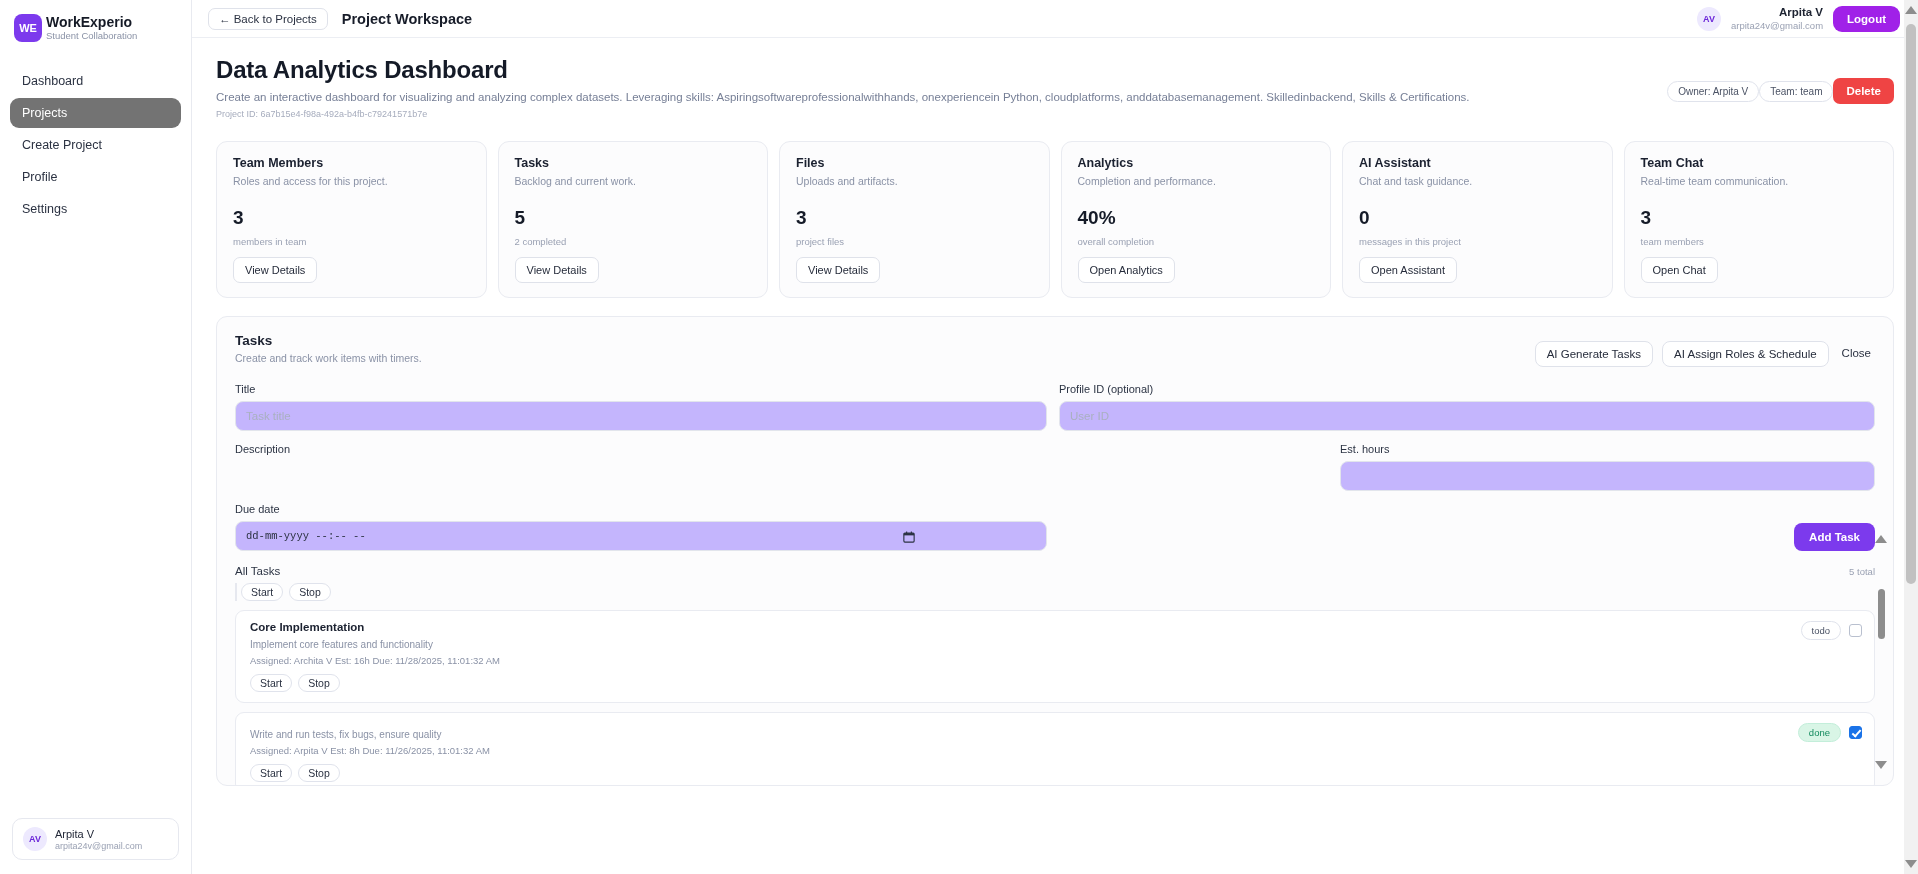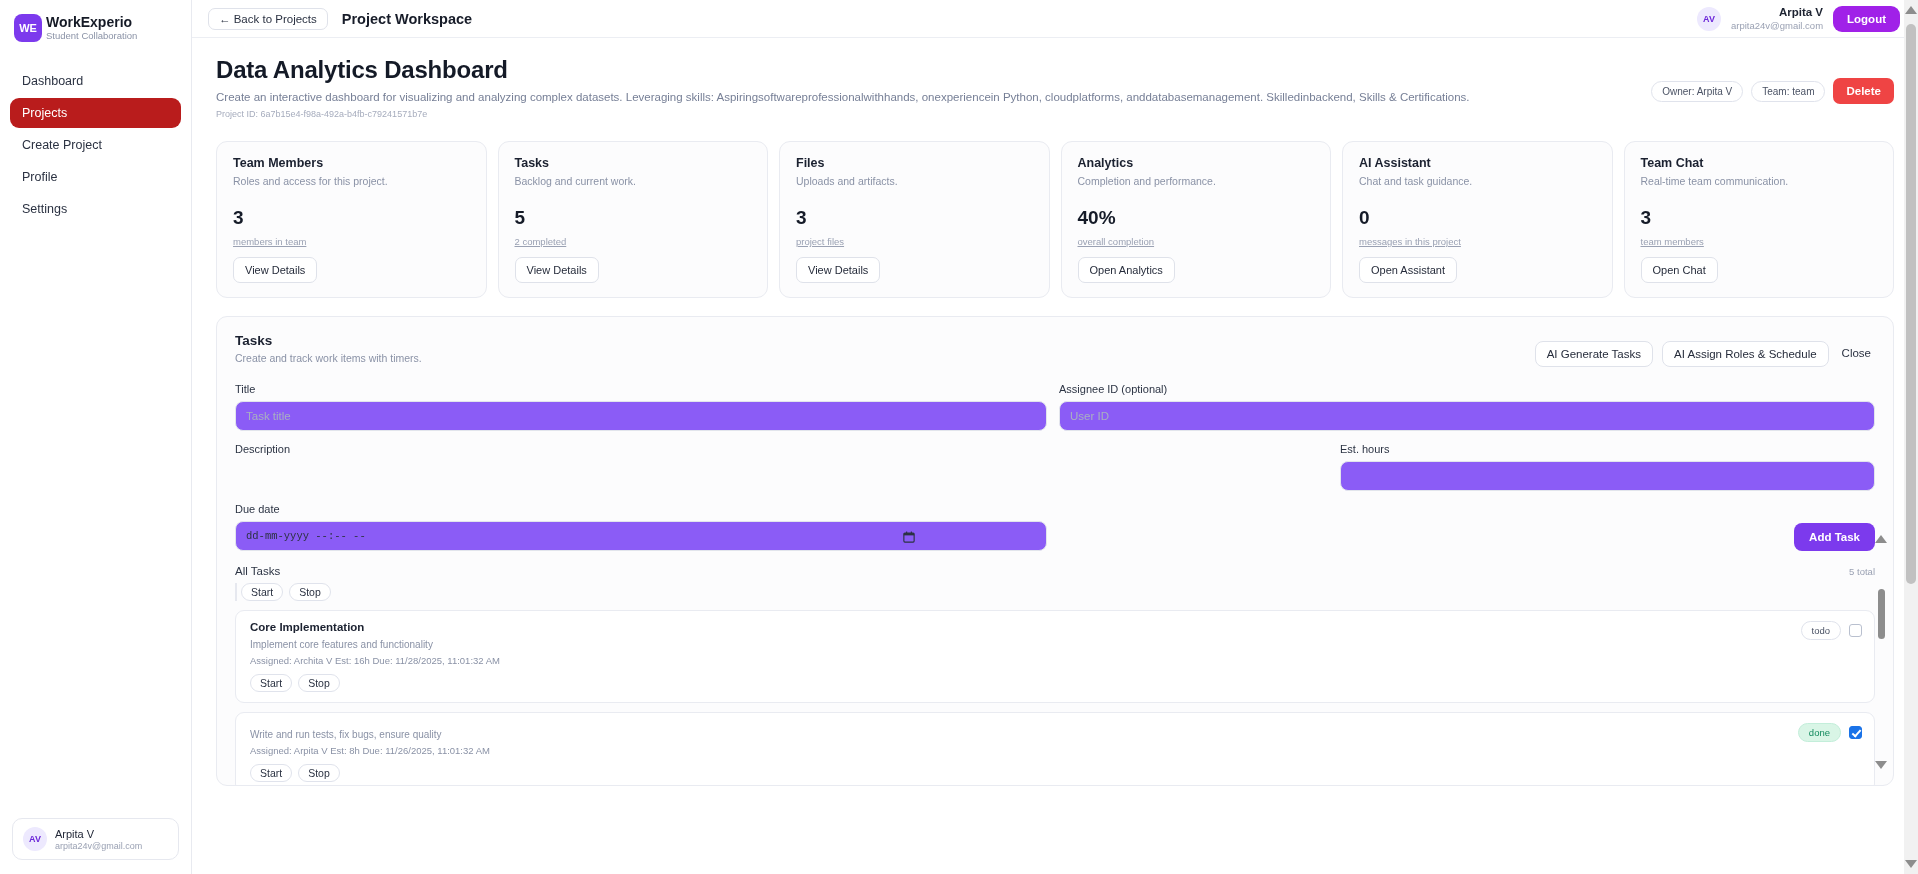--- a/index.html
+++ b/index.html
@@ -25,21 +25,21 @@
     display: flex; align-items: center; justify-content: center; flex: 0 0 28px;
   }
   .brand-text { line-height: 1.15; }
   .brand-name { font-size: 14px; font-weight: bold; color: #151a26; }
   .brand-sub { font-size: 9.5px; color: #8b93a7; margin-top: 1px; }
   .nav { margin-top: 20px; padding: 0 10px; display: flex; flex-direction: column; gap: 2px; }
   .nav-item {
     font-size: 12.5px; color: #2b3242; padding: 8px 12px;
     border-radius: 9px; cursor: pointer;
   }
-  .nav-item.active { background: #b91c1c; color: #ffffff; }
+  .nav-item.active { background: #737373; color: #ffffff; }
 
   .side-user {
     position: absolute; left: 12px; right: 12px; bottom: 14px;
     border: 1px solid #e6e8ef; border-radius: 10px; padding: 8px 10px;
     display: flex; align-items: center; gap: 8px; background: #fff;
   }
   .avatar-sm {
     width: 24px; height: 24px; border-radius: 50%; background: #ede9fe;
     color: #6d28d9; font-size: 9px; font-weight: bold;
     display: flex; align-items: center; justify-content: center; flex: 0 0 24px;
@@ -71,41 +71,41 @@
     font-family: inherit;
   }
 
   .content { padding: 18px 24px 0 24px; height: 836px; overflow: hidden; position: relative; }
 
   .page-head { position: relative; }
   .page-title { font-size: 24px; font-weight: bold; color: #141a27; letter-spacing: -0.2px; }
   .page-desc { font-size: 11.5px; color: #767f96; margin-top: 7px; max-width: 1300px; }
   .page-pid { font-size: 9px; color: #a6acbd; margin-top: 6px; }
 
-  .head-actions { position: absolute; right: 0; top: 22px; display: flex; align-items: center; gap: 8px; }
+  .head-actions { position: absolute; right: 0; top: 22px; display: flex; align-items: center; }
   .pill {
     font-size: 10px; color: #4b5365; border: 1px solid #e0e3ec;
     border-radius: 999px; padding: 4px 10px; background: #fff;
   }
   .btn-delete {
     background: #ef4444; color: #fff; border: none; border-radius: 7px;
     font-size: 11.5px; font-weight: bold; padding: 7px 13px; cursor: pointer;
     font-family: inherit;
   }
 
   
   .cards { display: flex; gap: 11px; margin-top: 22px; }
   .card {
     flex: 1; background: #fcfcfd; border: 1px solid #e9ebf1;
     border-radius: 11px; padding: 14px 14px 14px 16px; min-height: 148px;
   }
   .card-title { font-size: 12.5px; font-weight: bold; color: #1b2130; }
   .card-sub { font-size: 10.5px; color: #8a92a6; margin-top: 5px; }
   .card-value { font-size: 19px; font-weight: bold; color: #151b28; margin-top: 20px; }
-  .card-meta { font-size: 9.5px; color: #9aa1b3; margin-top: 7px; text-decoration: underline; }
+  .card-meta { font-size: 9.5px; color: #9aa1b3; margin-top: 7px; }
   .card-btn {
     margin-top: 10px; background: #fff; border: 1px solid #dfe2ea;
     border-radius: 7px; font-size: 11px; color: #262c3b;
     padding: 6px 11px; cursor: pointer; font-family: inherit;
   }
 
   
   .panel {
     margin-top: 18px; background: #fcfcfd; border: 1px solid #e9ebf1;
     border-radius: 11px; padding: 16px 18px 18px 18px; position: relative;
@@ -121,21 +121,21 @@
   }
   .btn-link {
     background: transparent; border: none; font-size: 11.5px;
     color: #2b3242; cursor: pointer; padding: 6px 4px; font-family: inherit;
   }
 
   .form-grid { margin-top: 16px; }
   .field { display: flex; flex-direction: column; }
   .flabel { font-size: 11px; color: #2c3444; margin-bottom: 6px; }
   .finput {
-    border: 1px solid #e2e5ec; border-radius: 8px; background: #8b5cf6;
+    border: 1px solid #e2e5ec; border-radius: 8px; background: #c4b5fd;
     height: 30px; font-size: 11.5px; color: #2b3242;
     padding: 0 10px; font-family: inherit; outline: none;
   }
   .finput::placeholder { color: #a9b0c0; }
   .row1 { display: flex; gap: 12px; }
   .row1 .field:first-child { flex: 0 0 812px; }
   .row1 .field:last-child { flex: 1; }
   .row2 { display: flex; gap: 12px; margin-top: 12px; }
   .row2 .f-desc { flex: 0 0 1093px; }
   .row2 .f-est { flex: 1; }
@@ -319,21 +319,21 @@
           </div>
         </div>
 
         <div class="form-grid">
           <div class="row1">
             <div class="field">
               <label class="flabel">Title</label>
               <input class="finput" placeholder="Task title" style="">
             </div>
             <div class="field">
-              <label class="flabel">Assignee ID (optional)</label>
+              <label class="flabel">Profile ID (optional)</label>
               <input class="finput" placeholder="User ID" style="">
             </div>
           </div>
 
           <div class="row2">
             <div class="field f-desc">
               <label class="flabel">Description</label>
             </div>
             <div class="field f-est">
               <label class="flabel">Est. hours</label>

